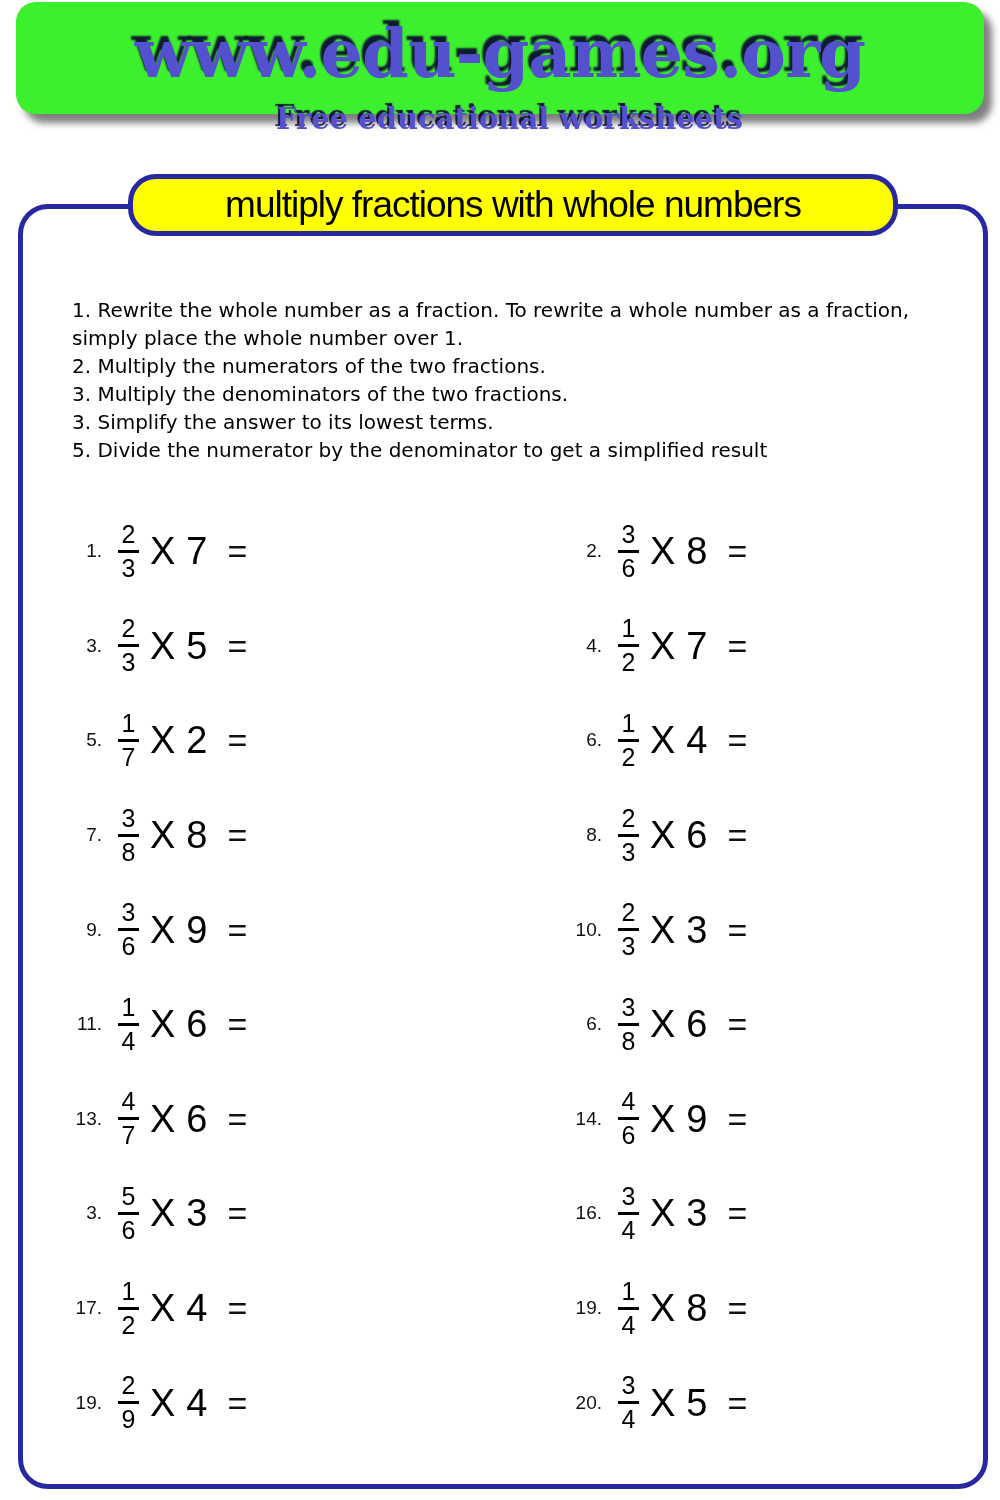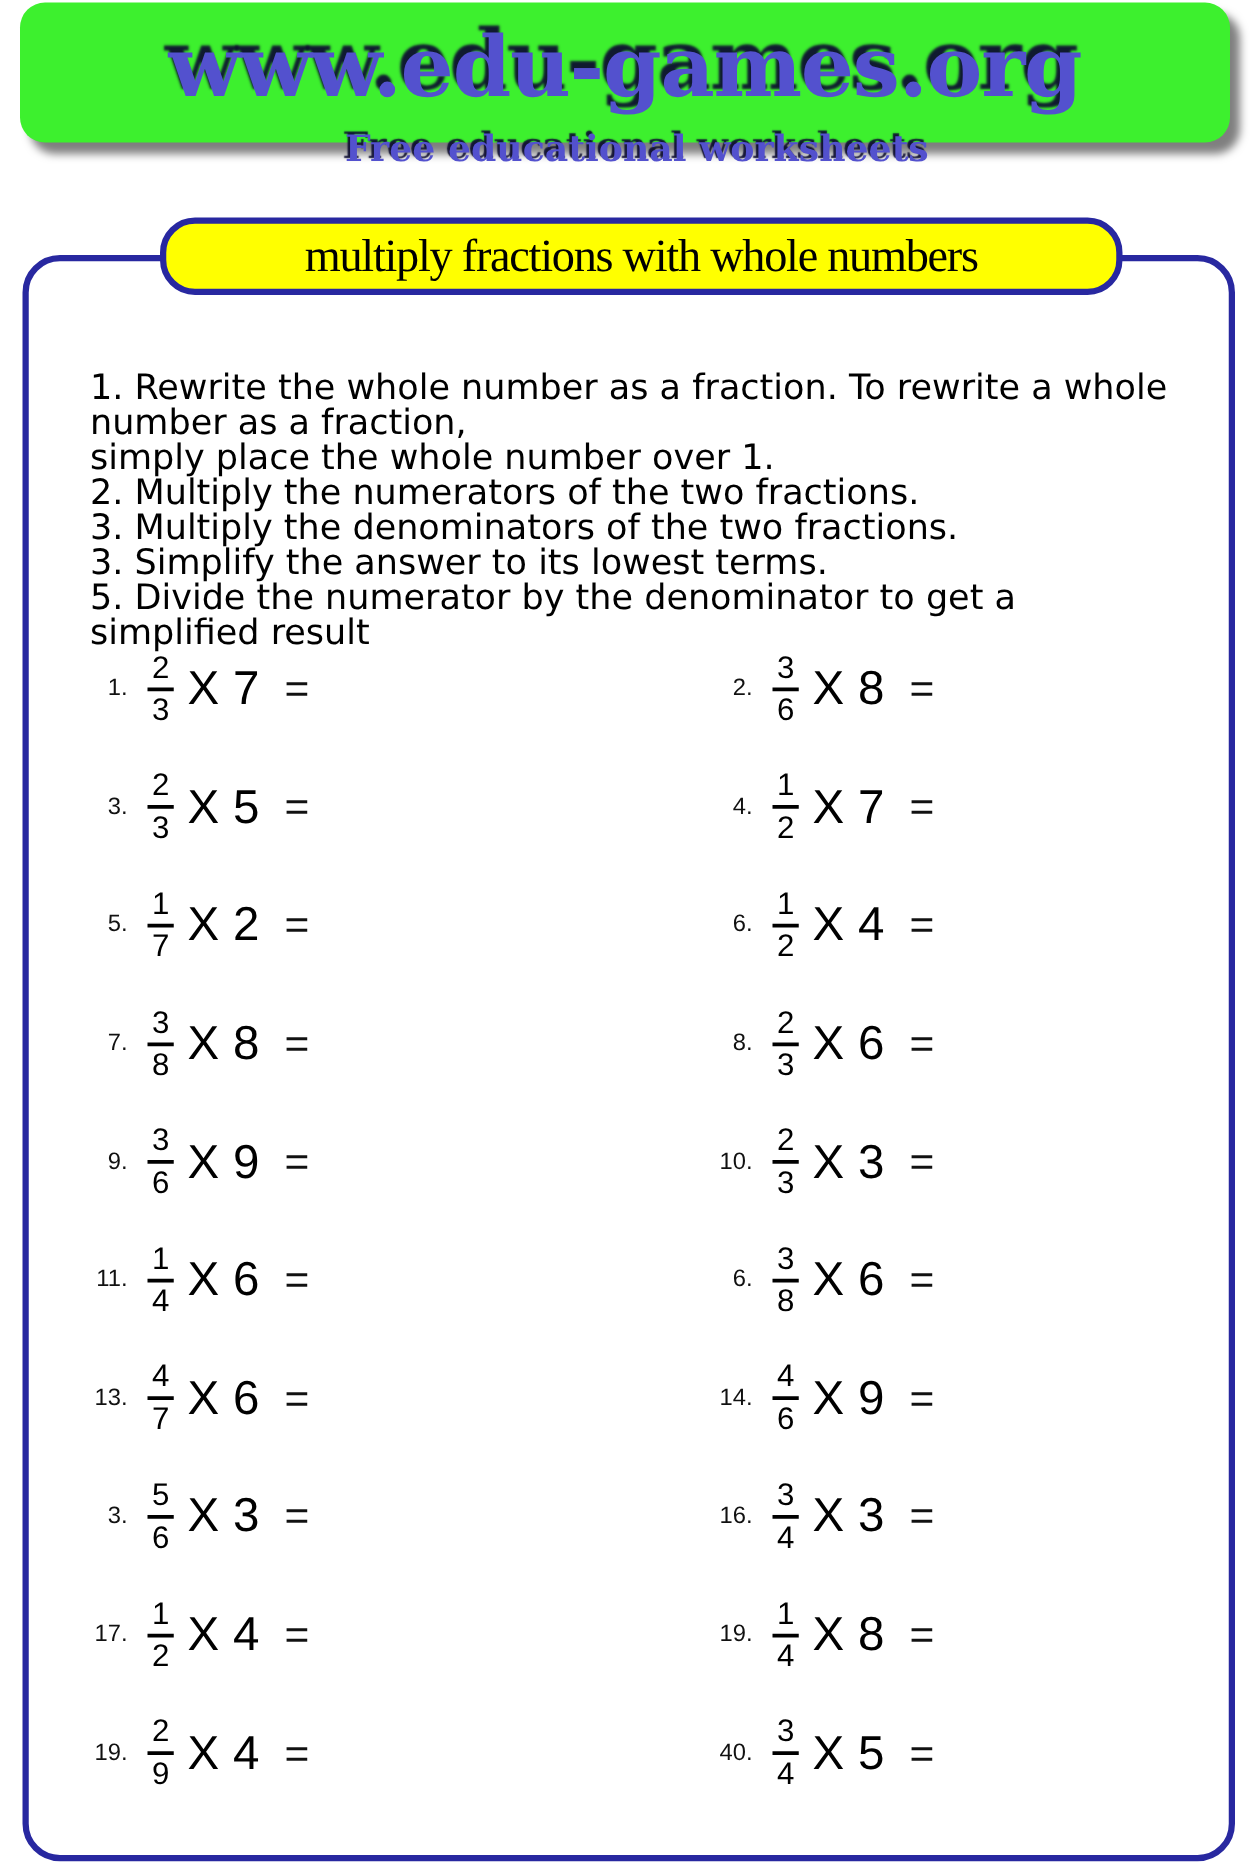--- a/index.html
+++ b/index.html
@@ -37,30 +37,30 @@
     position:absolute;left:18px;top:204px;width:960px;height:1275px;
     border:5px solid var(--navy,#2828a0);
     border-radius:30px;background:#fff;
   }
   .sheet-title{
     position:absolute;left:128px;top:174px;width:760px;height:52px;
     background:var(--yellow,#ffff00);
     border:5px solid var(--navy,#2828a0);
     border-radius:28px;z-index:3;
     display:flex;align-items:center;justify-content:center;
-    font-family:Liberation Serif, serif;
+    font-family:Liberation Sans, sans-serif;
     font-size:37px;font-weight:500;letter-spacing:-1px;color:#000;
     white-space:nowrap;
   }
 
   
   .instructions{
     position:absolute;left:72px;top:296px;width:880px;
     font-family:"DejaVu Sans", sans-serif;
-    font-size:28px;line-height:28px;color:#000;
+    font-size:20px;line-height:28px;color:#000;
   }
 
   
   .problems{
     position:absolute;left:60px;top:504px;width:880px;
     display:grid;grid-template-columns:500px 380px;grid-auto-rows:94.6px;
   }
   .problem{display:flex;align-items:center;}
   .pnum{
     width:42px;text-align:right;font-size:19px;color:#111;
@@ -301,21 +301,21 @@
       <span class="frac">
         <span class="fnum">2</span>
         <span class="fbar"></span>
         <span class="fden">9</span>
       </span>
       <span class="op">X</span>
       <span class="whole">4</span>
       <span class="eq">=</span>
     </div>
     <div class="problem">
-      <span class="pnum">40.</span>
+      <span class="pnum">20.</span>
       <span class="frac">
         <span class="fnum">3</span>
         <span class="fbar"></span>
         <span class="fden">4</span>
       </span>
       <span class="op">X</span>
       <span class="whole">5</span>
       <span class="eq">=</span>
     </div>
   </div>

